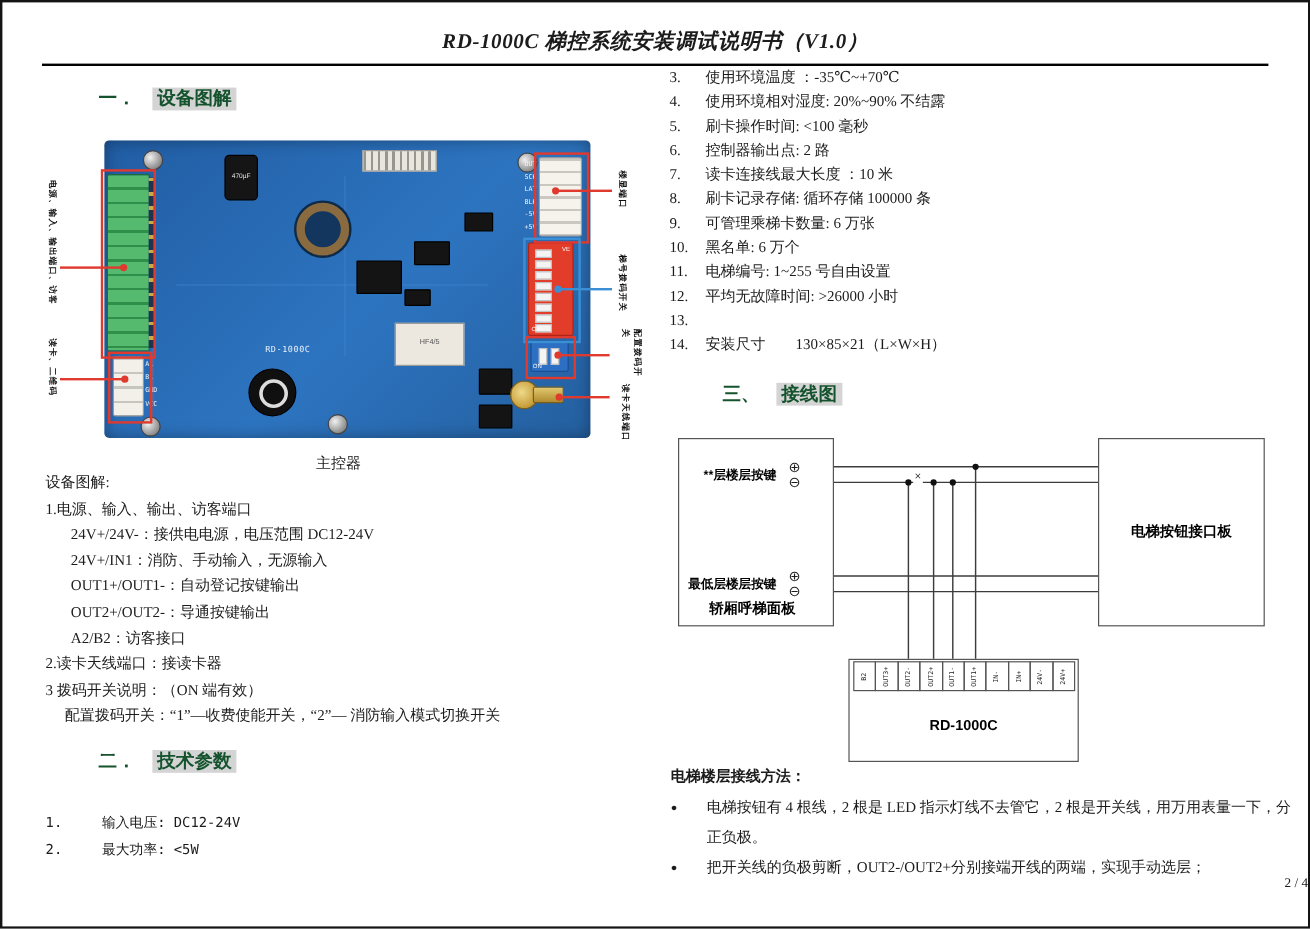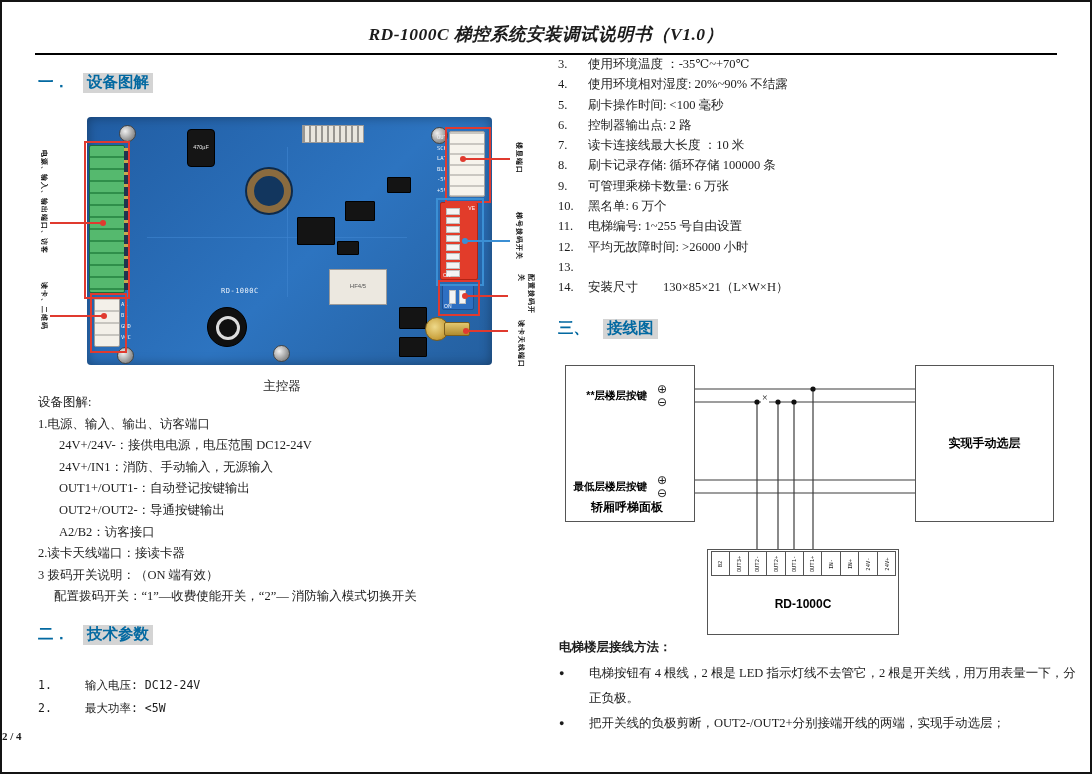--- a/index.html
+++ b/index.html
@@ -4,21 +4,21 @@
 <style>
   html,body{margin:0;padding:0;background:#f2f2f2;}
   .page{position:relative;width:1092px;height:774px;background:#fff;margin:0 auto;
         font-family:"Liberation Serif","DejaVu Serif",serif;color:#1c1c1c;overflow:hidden;
         border:2px solid #141414;box-sizing:border-box;}
   .abs{position:absolute;}
   
   .title{top:20px;left:0;width:100%;text-align:center;font-size:17.5px;font-weight:bold;font-style:italic;letter-spacing:.5px;}
   .rule{top:51px;left:33px;width:1022px;height:2px;background:#000;}
   
-  .h2{font-family:Liberation Mono, monospace;font-weight:bold;font-size:15.5px;color:#0369a1;}
+  .h2{font-family:Liberation Sans, sans-serif;font-weight:bold;font-size:15.5px;color:#14532d;margin-left:44px;}
   .h2 .num{margin-right:14px;}
   .h2 .hl{background:#d4d4d4;padding:1px 4px;}
   
   .figure{left:30px;top:112px;width:508px;height:262px;}
   .board{left:55px;top:3px;width:405px;height:248px;border-radius:4px;
          background:linear-gradient(135deg,#215da3 0%,#2d74c0 55%,#245f9f 100%);
          box-shadow:inset 0 0 12px rgba(0,0,0,.35);}
   .trace{background:#3f86d0;opacity:.6;}
   .screw{width:15px;height:15px;border-radius:50%;background:radial-gradient(circle at 35% 35%,#f0f0f0,#9a9a9a 60%,#666);border:1px solid #444;}
   .greenterm{left:2px;top:28px;width:34px;height:146px;border:1px solid #1c6b38;border-radius:2px;
@@ -78,21 +78,21 @@
   .dlab{font-family:"Liberation Sans","DejaVu Sans",sans-serif;font-weight:bold;color:#000;}
   .sym{font-size:12px;line-height:12px;font-family:"DejaVu Sans",sans-serif;}
   .terms{left:155px;top:189px;width:184px;height:25px;display:flex;}
   .cell{flex:1;border:1px solid #555;margin-left:-1px;display:flex;align-items:center;justify-content:center;overflow:hidden;}
   .cell span{transform:rotate(-90deg);font-size:5.5px;font-family:"DejaVu Sans Mono",monospace;white-space:nowrap;}
   
   .method-h{left:557px;top:637px;font-family:"Liberation Sans","DejaVu Sans",sans-serif;font-weight:bold;font-size:12.5px;}
   .method{left:557px;top:659px;width:527px;font-size:12.5px;}
   .mrow{display:flex;line-height:25px;}
   .mrow .b{width:30px;flex:none;font-size:9px;line-height:25px;}
-  .footer{left:0;top:728px;width:100%;text-align:left;font-weight:bold;font-size:11px;}
+  .footer{left:0;top:728px;width:100%;text-align:right;font-weight:normal;font-size:11px;}
 </style>
 </head>
 <body>
 
 <div class="page">
 
   <div class="abs title">RD-1000C 梯控系统安装调试说明书（V1.0）</div>
   <div class="abs rule"></div>
 
   <div class="abs h2" style="left:36px;top:70px;">
@@ -291,21 +291,21 @@
       <g fill="#111">
         <circle cx="200" cy="40" r="2.6"></circle>
           <circle cx="221" cy="40" r="2.6"></circle>
         <circle cx="237" cy="40" r="2.6"></circle>
           <circle cx="256" cy="27" r="2.6"></circle>
       </g>
     </svg>
 
     <div class="abs dbox" style="left:8px;top:3px;width:130px;height:157px;"></div>
     <div class="abs dbox" style="left:358px;top:3px;width:139px;height:157px;display:flex;align-items:center;justify-content:center;">
-      <span class="dlab" style="font-size:12px;">实现手动选层</span>
+      <span class="dlab" style="font-size:12px;">电梯按钮接口板</span>
     </div>
 
     <div class="abs dlab" style="left:2px;top:27px;width:88px;text-align:right;font-size:10.5px;">**层楼层按键</div>
     <div class="abs sym" style="left:100px;top:21px;">⊕</div>
     <div class="abs sym" style="left:100px;top:34px;">⊖</div>
 
     <div class="abs dlab" style="left:2px;top:118px;width:88px;text-align:right;font-size:10.5px;">最低层楼层按键</div>
     <div class="abs sym" style="left:100px;top:112px;">⊕</div>
     <div class="abs sym" style="left:100px;top:125px;">⊖</div>
 

